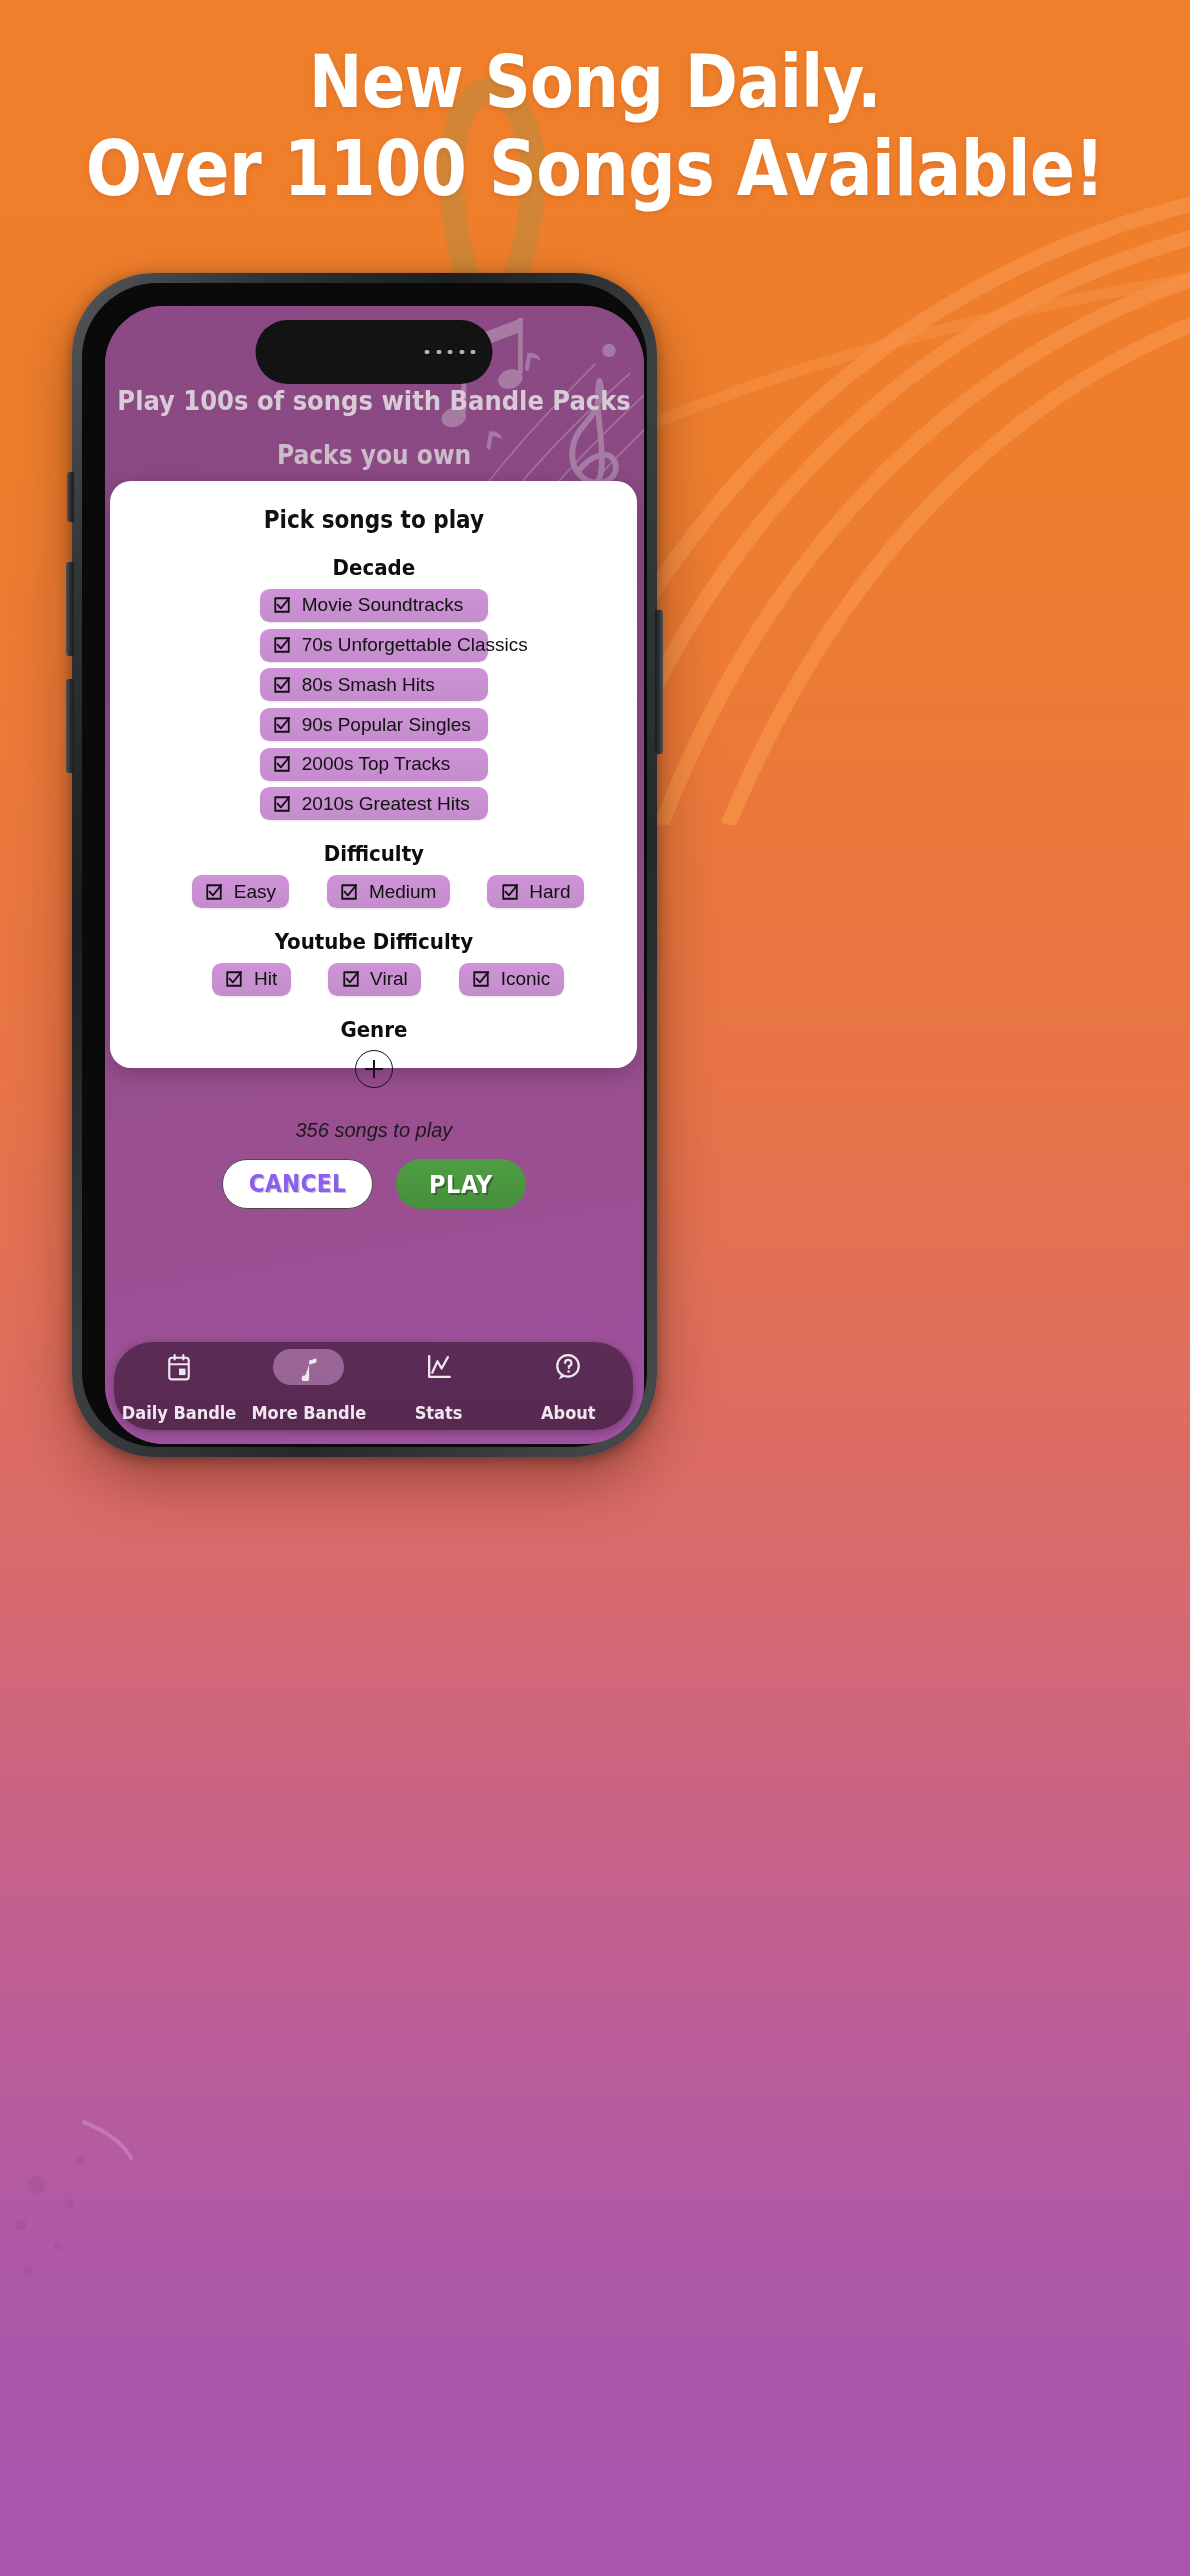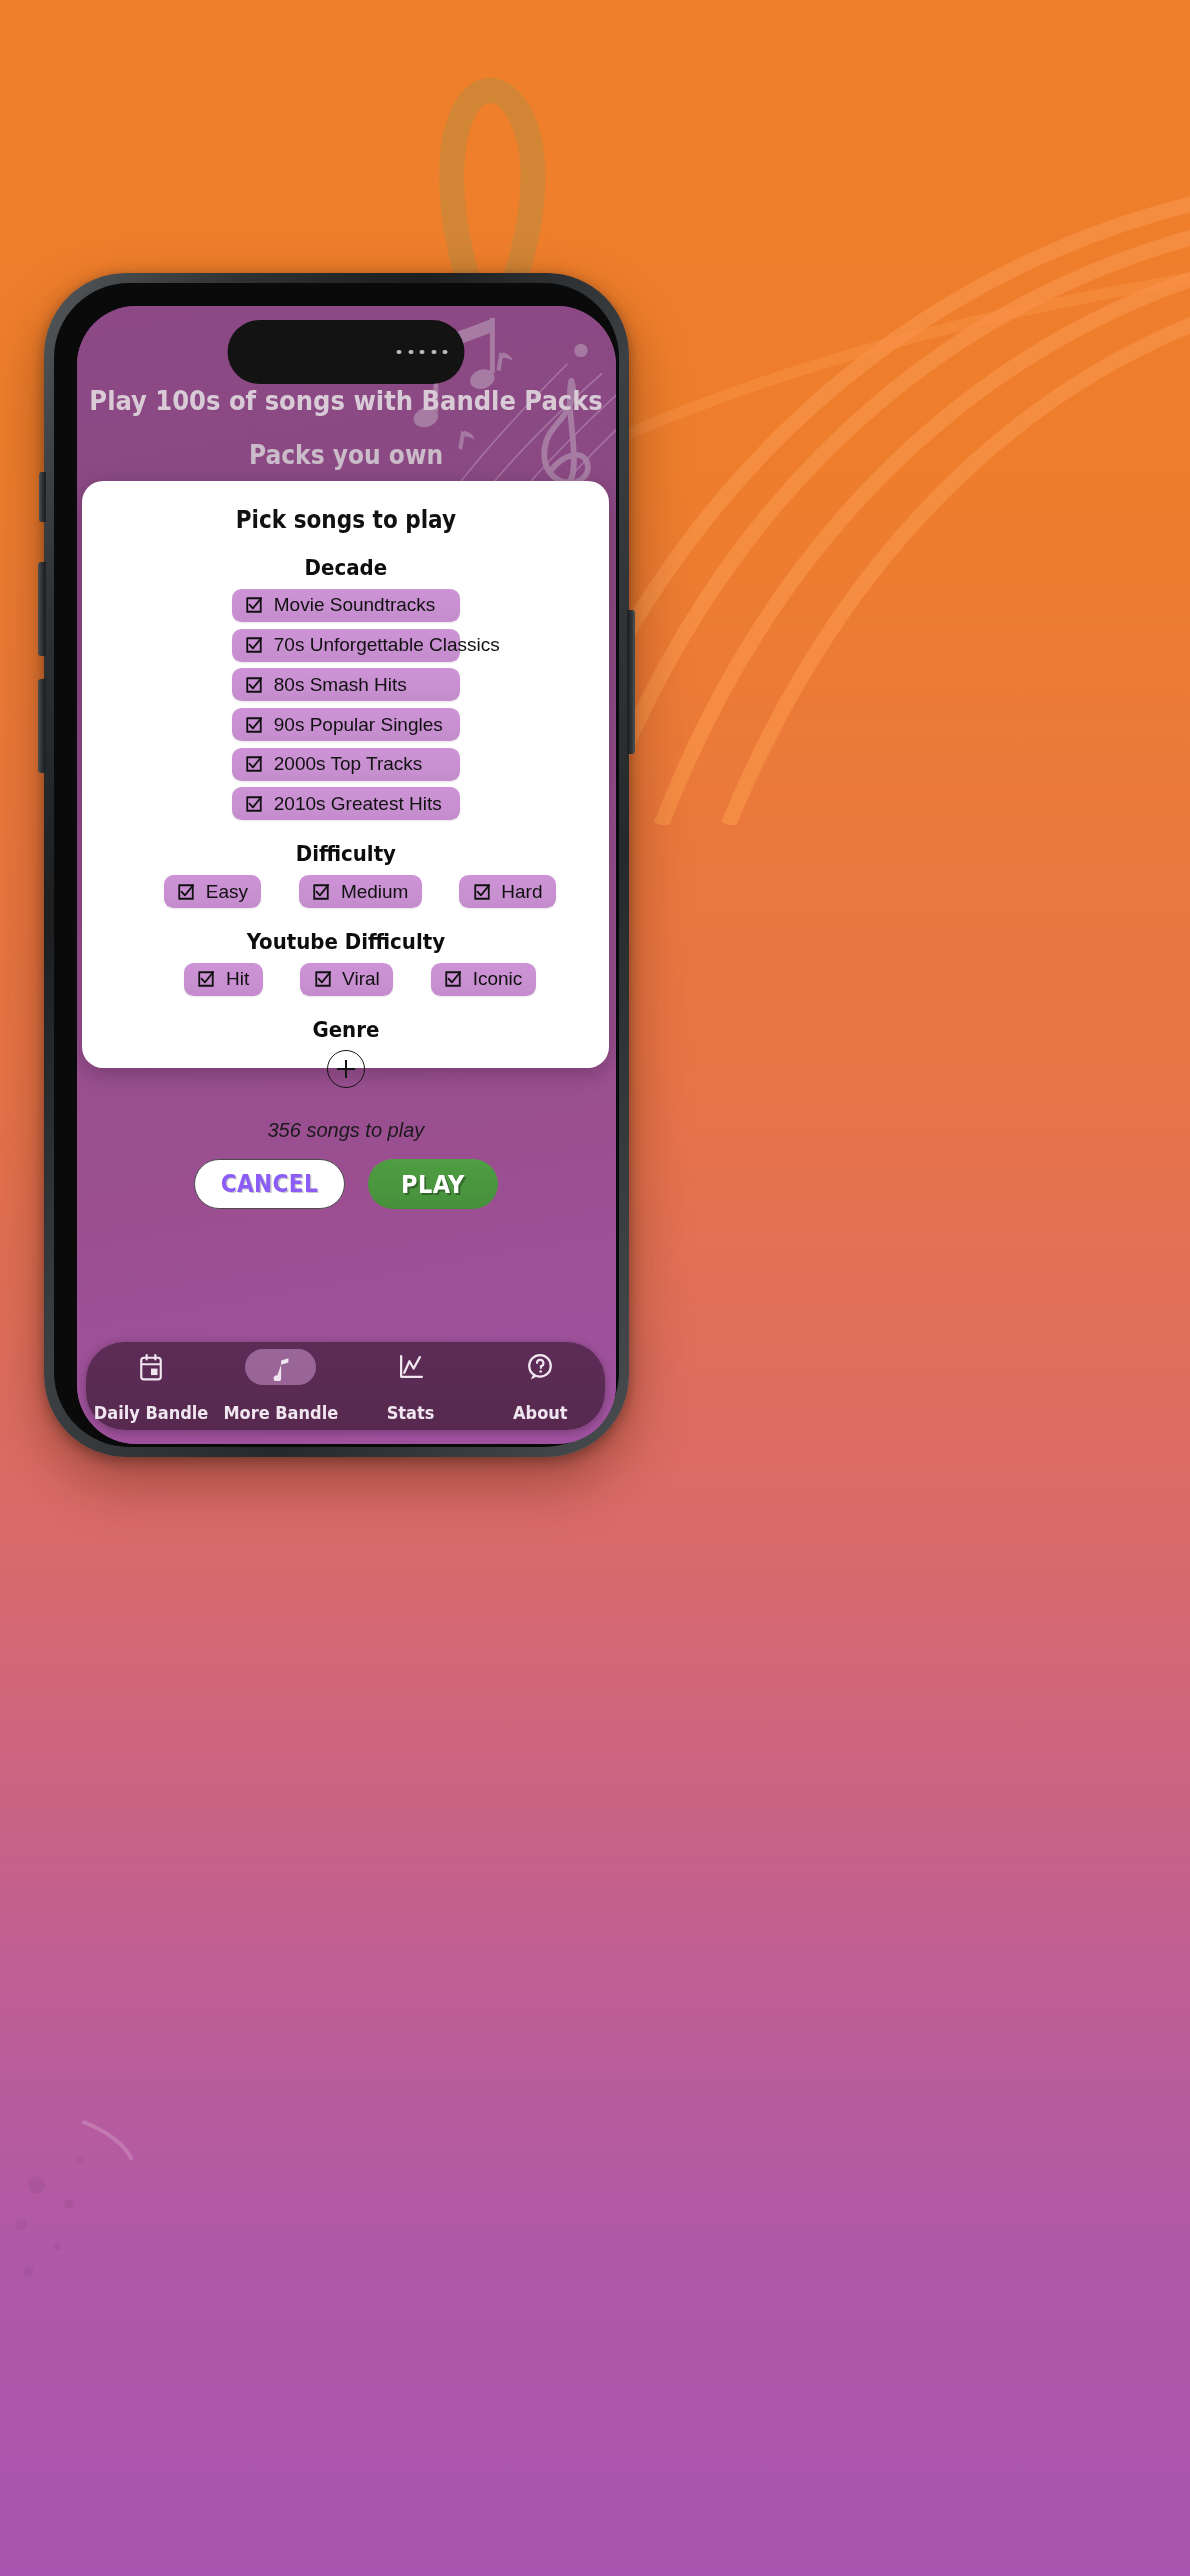--- a/index.html
+++ b/index.html
@@ -64,21 +64,21 @@
     letter-spacing: -0.5px;
     z-index: 5;
     text-shadow: 0 1.9px 5.8px rgba(120,50,0,0.18);
   }
   .headline .l1 { display:block; transform: scaleX(0.97); }
   .headline .l2 { display:block; font-size: 76px; transform: scaleX(0.97); }
 
   
   .phone-wrap {
     position: absolute;
-    left: 44px;
+    left: 72px;
     top: 273px;
     width: 585px;
     height: 1184px;
     z-index: 10;
   }
   .phone {
     position: absolute;
     left: 0; top: 0;
     width: 585px;
     height: 1184px;
@@ -373,20 +373,24 @@
       <circle cx="22" cy="334" r="6"></circle>
       <circle cx="60" cy="356" r="4"></circle>
       <circle cx="30" cy="382" r="5"></circle>
       <circle cx="84" cy="266" r="4"></circle>
     </g>
     <g opacity="0.18" fill="none" stroke="#ffffff" stroke-width="4">
       <path d="M86,226 C112,236 130,250 138,266"></path>
     </g>
   </svg>
 
+  <div class="headline">
+    <span class="l1">New Song Daily.</span>
+    <span class="l2">Over 1100 Songs Available!</span>
+  </div>
 
   <div class="phone-wrap">
     <div class="phone">
       <div class="btn-side btn-mute"></div>
       <div class="btn-side btn-volup"></div>
       <div class="btn-side btn-voldn"></div>
       <div class="btn-side btn-power"></div>
 
       <div class="phone-inner">
         <div class="screen">

